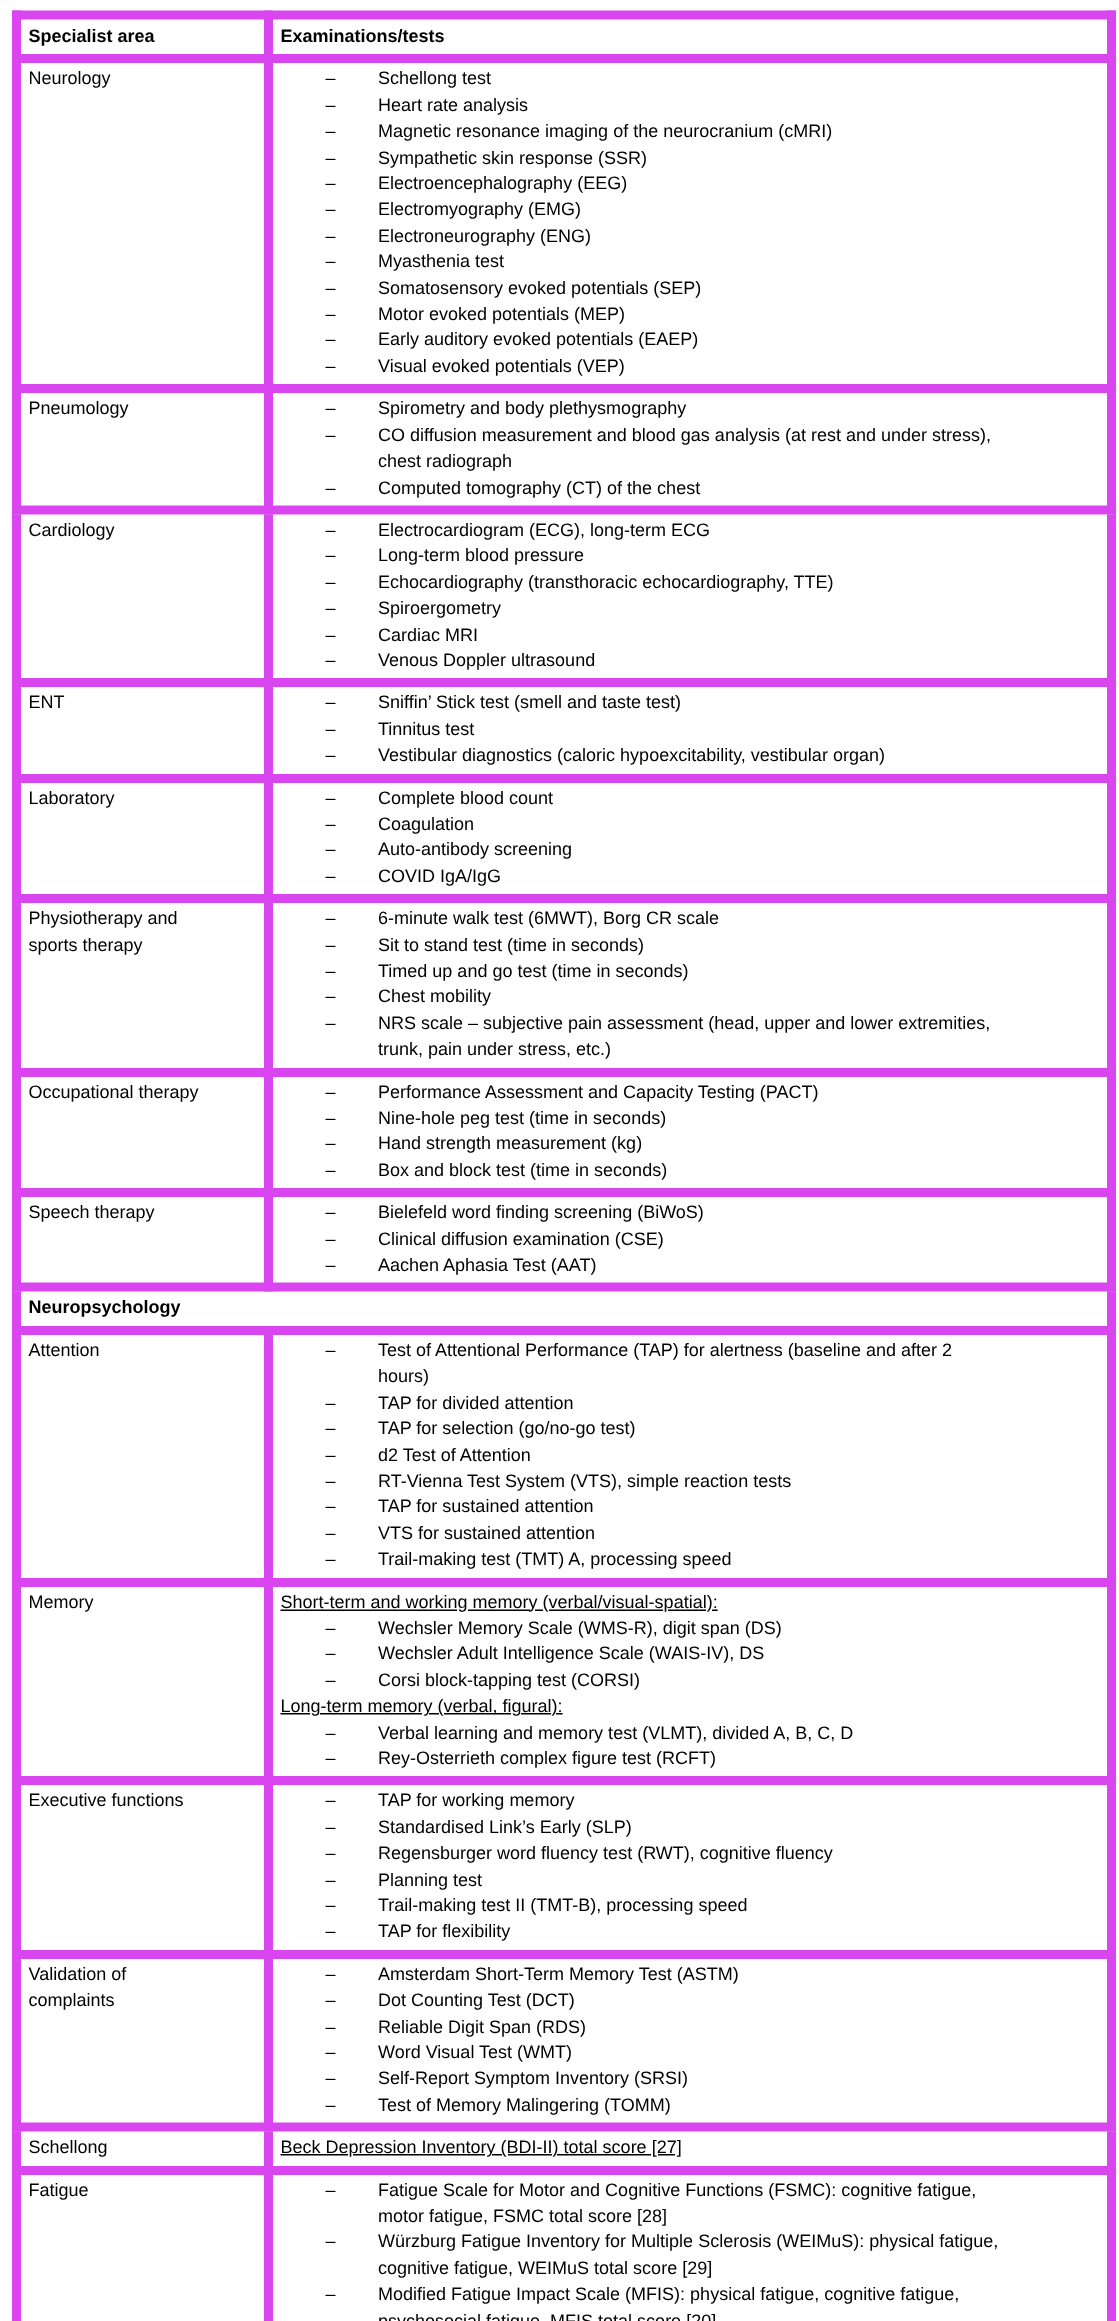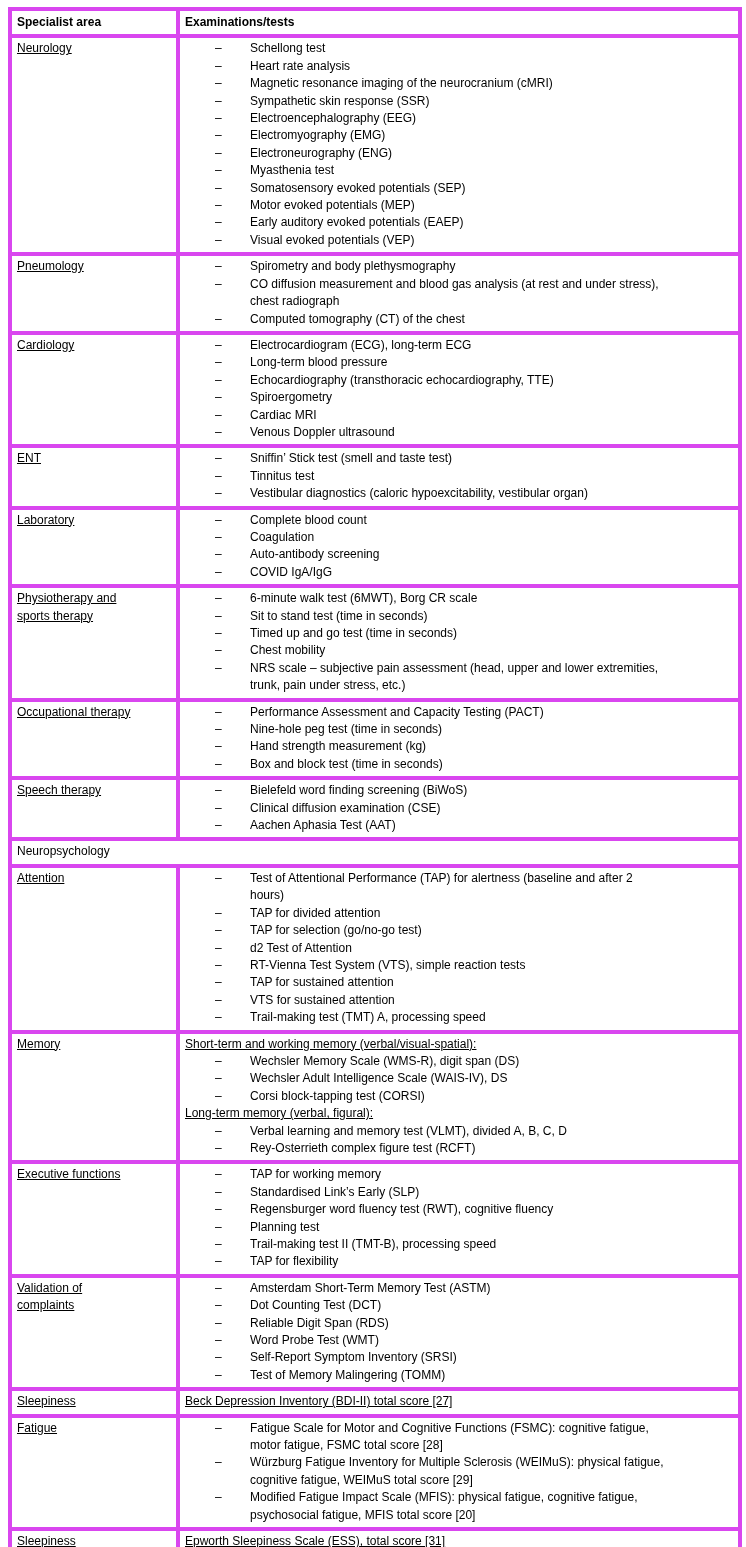--- a/index.html
+++ b/index.html
@@ -19,38 +19,37 @@
   table.spec-table {
     border-collapse: collapse;
     table-layout: fixed;
     width: 730px;
     border: 2px solid #000000;
     background: #ffffff;
   }
   col.c1 { width: 168px; }
   col.c2 { width: 562px; }
   th, td {
-    border: 4px solid #d946ef;
+    border: 6px solid #d946ef;
     vertical-align: top;
     padding: 2px 4px 3px 5px;
     font-size: 12px;
     line-height: 17.4px;
     text-align: left;
   }
   th {
     font-weight: bold;
     padding-top: 3px;
     padding-bottom: 3px;
   }
   .area-cell {
     white-space: pre-line;
-    text-decoration: underline;
   }
   .section-cell {
-    font-weight: normal;
+    font-weight: bold;
   }
   .bullet-line {
     display: flex;
     padding-left: 30px;
   }
   .dash {
     flex: 0 0 35px;
   }
   .item-text {
     flex: 1 1 auto;
@@ -388,34 +387,34 @@
             <div class="bullet-line">
               <span class="dash">–</span>
               <span class="item-text">Dot Counting Test (DCT)</span>
             </div>
             <div class="bullet-line">
               <span class="dash">–</span>
               <span class="item-text">Reliable Digit Span (RDS)</span>
             </div>
             <div class="bullet-line">
               <span class="dash">–</span>
-              <span class="item-text">Word Probe Test (WMT)</span>
+              <span class="item-text">Word Visual Test (WMT)</span>
             </div>
             <div class="bullet-line">
               <span class="dash">–</span>
               <span class="item-text">Self-Report Symptom Inventory (SRSI)</span>
             </div>
             <div class="bullet-line">
               <span class="dash">–</span>
               <span class="item-text">Test of Memory Malingering (TOMM)</span>
             </div>
           </td>
         </tr>
         <tr>
-          <td class="area-cell">Sleepiness</td>
+          <td class="area-cell">Schellong</td>
           <td class="tests-cell">
             <div class="plain">Beck Depression Inventory (BDI-II) total score [27]</div>
           </td>
         </tr>
         <tr>
           <td class="area-cell">Fatigue</td>
           <td class="tests-cell">
             <div class="bullet-line">
               <span class="dash">–</span>
               <span class="item-text">Fatigue Scale for Motor and Cognitive Functions (FSMC): cognitive fatigue,

